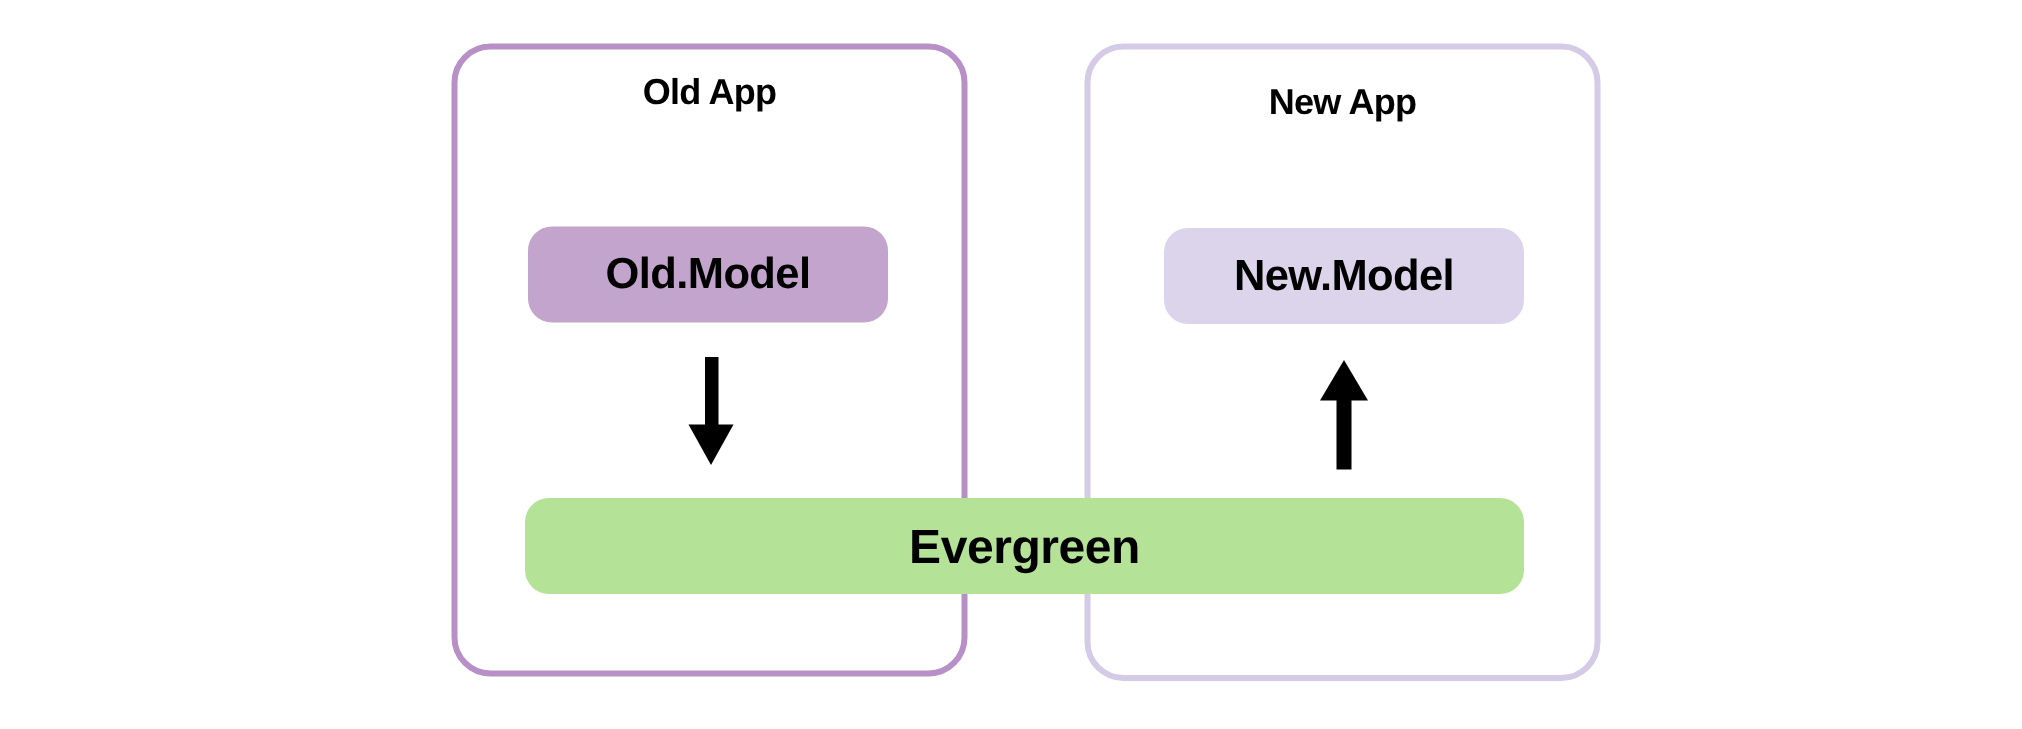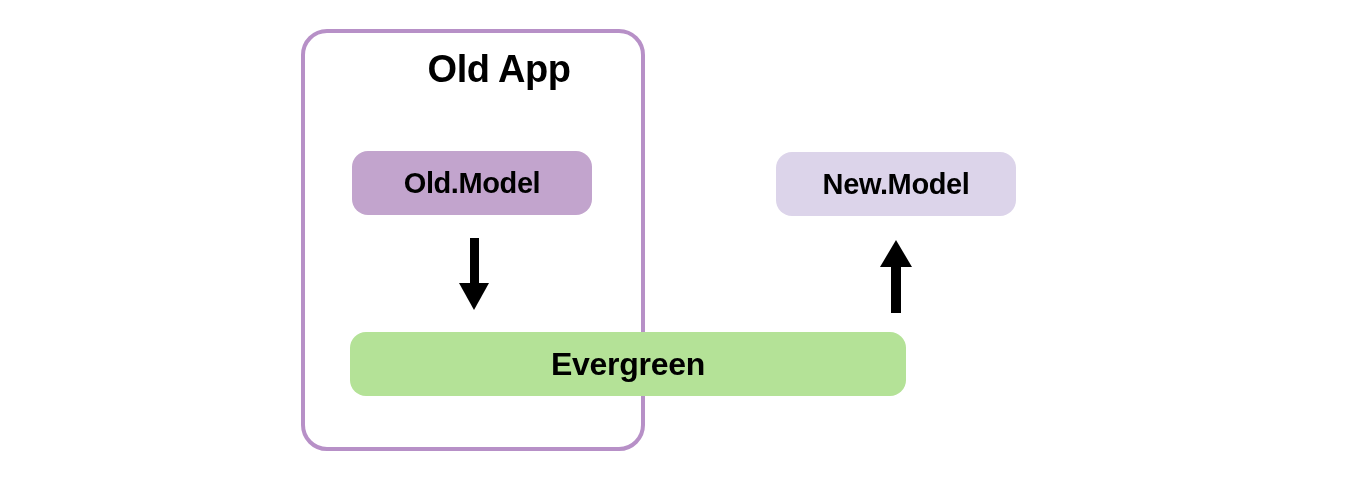--- a/index.html
+++ b/index.html
@@ -39,26 +39,25 @@
     width: 344px;
     height: 425px;
     border: 4px solid #d5cbe6;
   }
 
   .panel-title {
     position: absolute;
     left: 0;
     width: 100%;
     text-align: center;
-    font-size: 38px;
+    font-size: 24px;
     font-weight: bold;
     color: #000000;
     letter-spacing: -0.5px;
     white-space: nowrap;
-    padding-left: 26px;
   }
   #panel-old .panel-title { top: 15px; }
   #panel-new .panel-title { top: 22px; }
 
   
   .model-chip {
     position: absolute;
     box-sizing: border-box;
     height: 64px;
     border-radius: 16px;
@@ -101,21 +100,21 @@
     top: 238px;
     width: 44px;
     height: 76px;
   }
 
   
   #evergreen-bar {
     position: absolute;
     left: 350px;
     top: 332px;
-    width: 556px;
+    width: 666px;
     height: 64px;
     background: #b4e297;
     border-radius: 16px;
     display: flex;
     align-items: center;
     justify-content: center;
     z-index: 5;
   }
   #evergreen-bar .bar-label {
     font-size: 32px;
@@ -127,20 +126,23 @@
 </style>
 </head>
 <body>
 
 <div id="canvas">
 
   <div class="app-panel" id="panel-old">
     <div class="panel-title">Old App</div>
   </div>
 
+  <div class="app-panel" id="panel-new">
+    <div class="panel-title">New App</div>
+  </div>
 
   <div class="model-chip" id="chip-new">
     <span>New.Model</span>
   </div>
 
   <div class="model-chip" id="chip-old">
     <span>Old.Model</span>
   </div>
 
   <svg class="arrow" id="arrow-down" viewBox="0 0 44 74">

